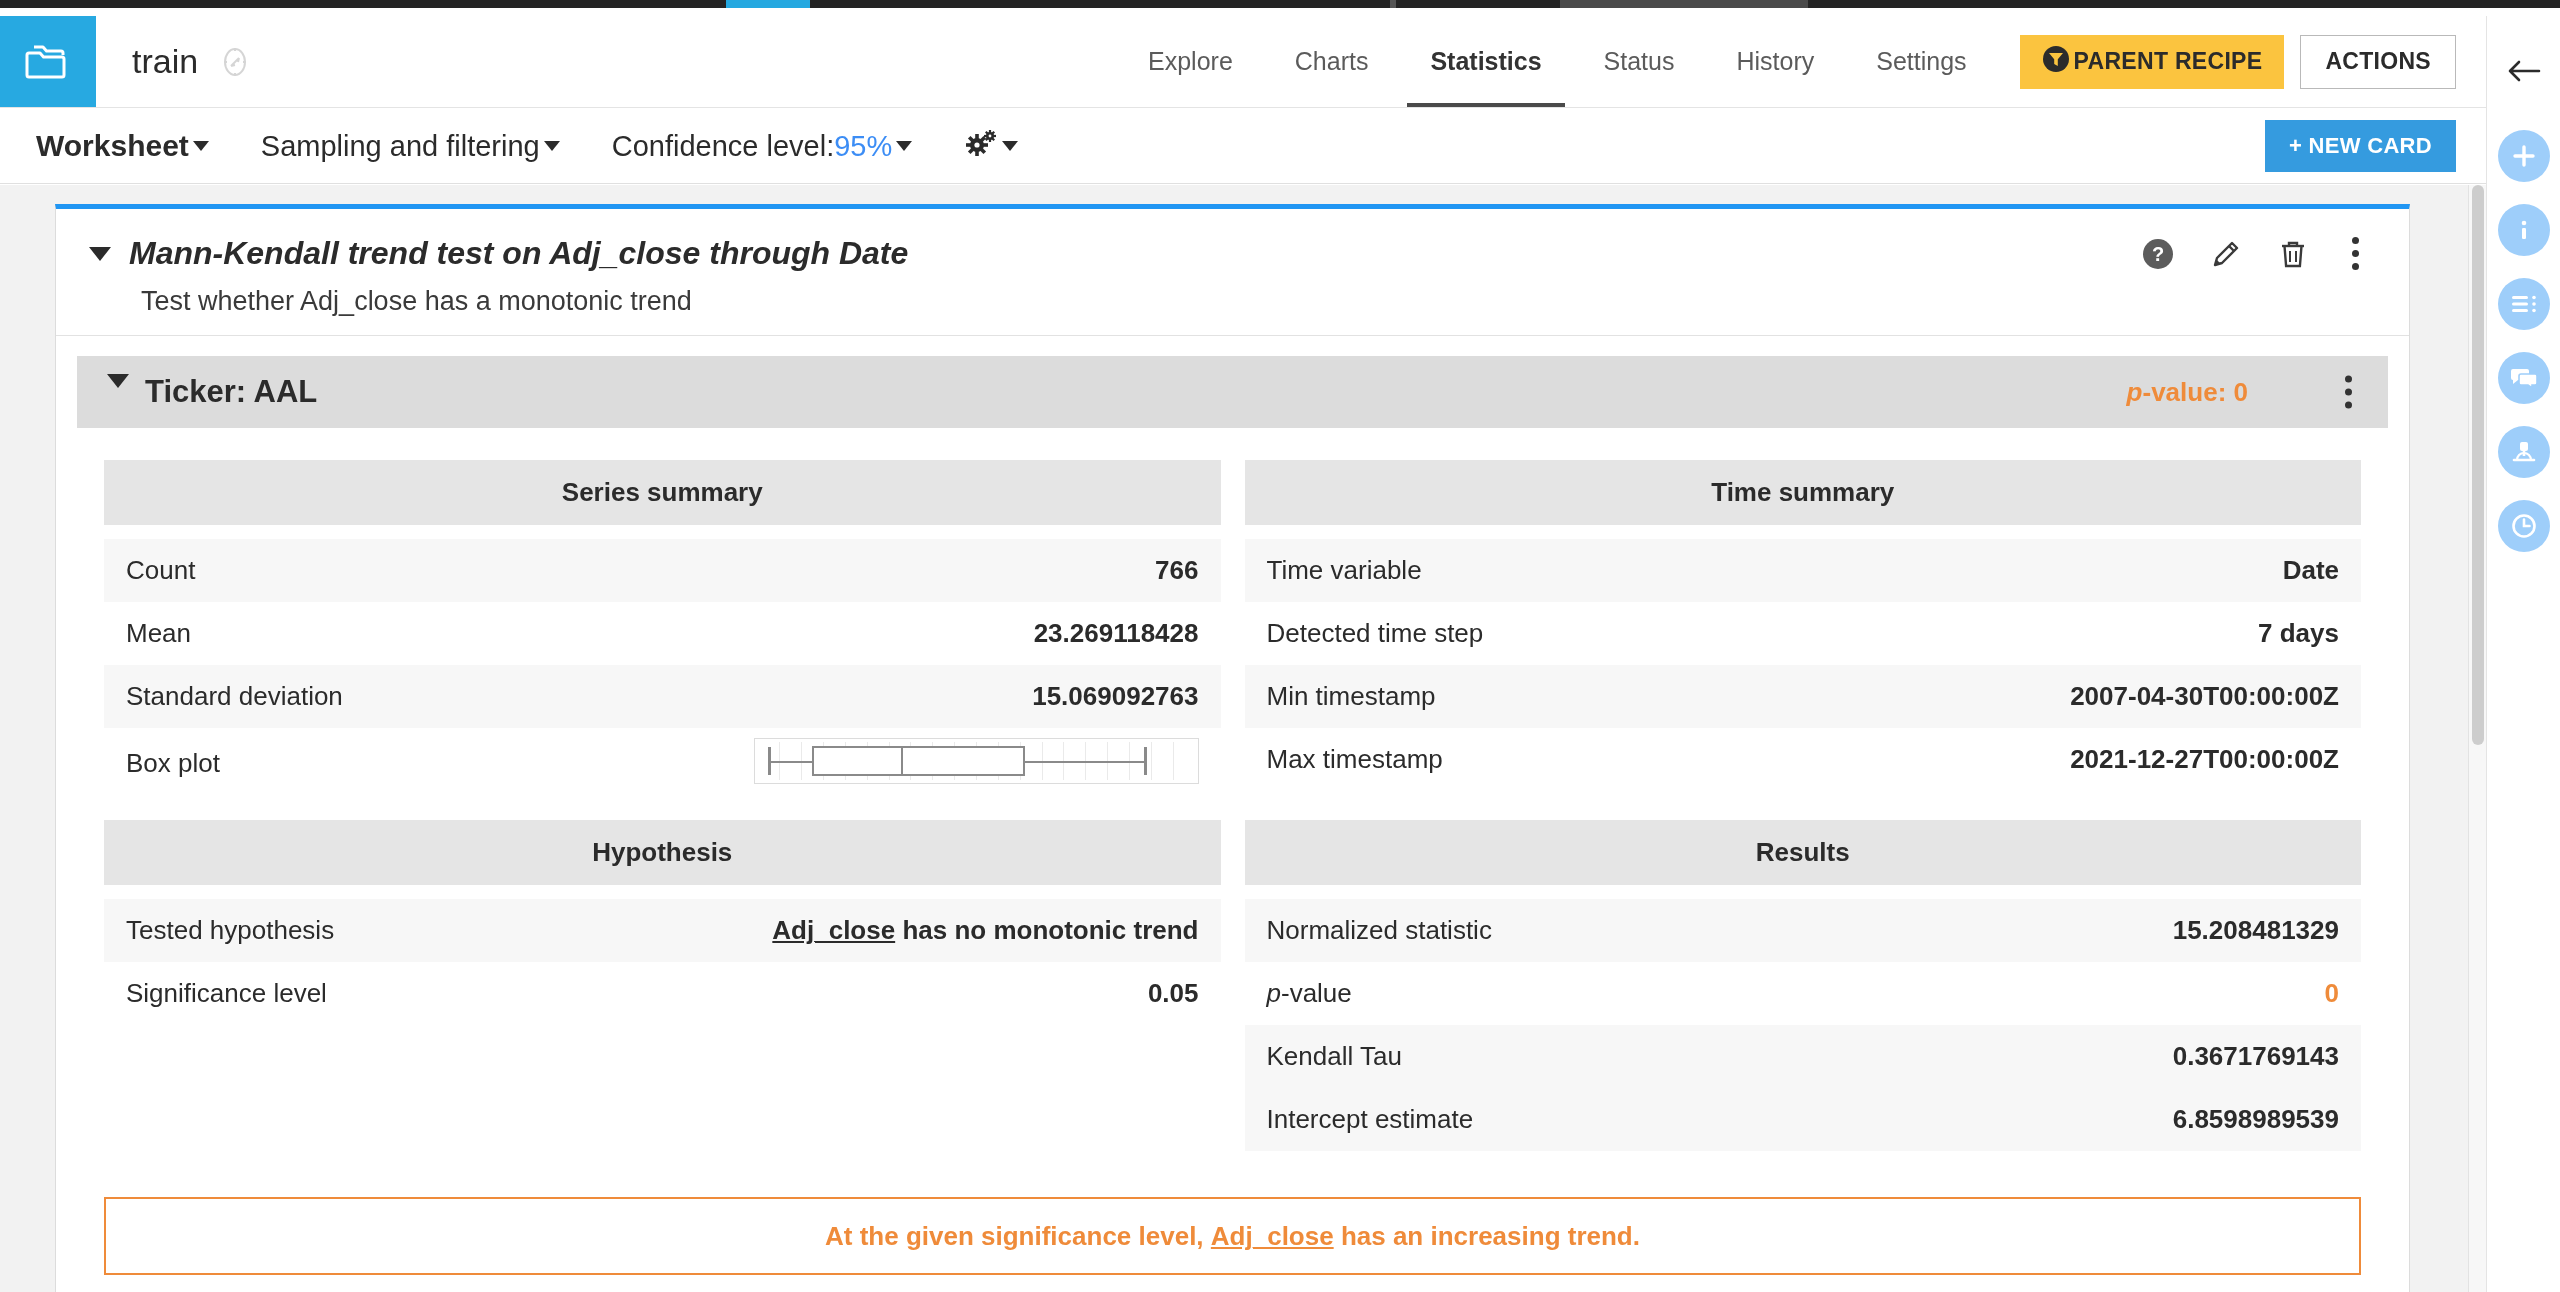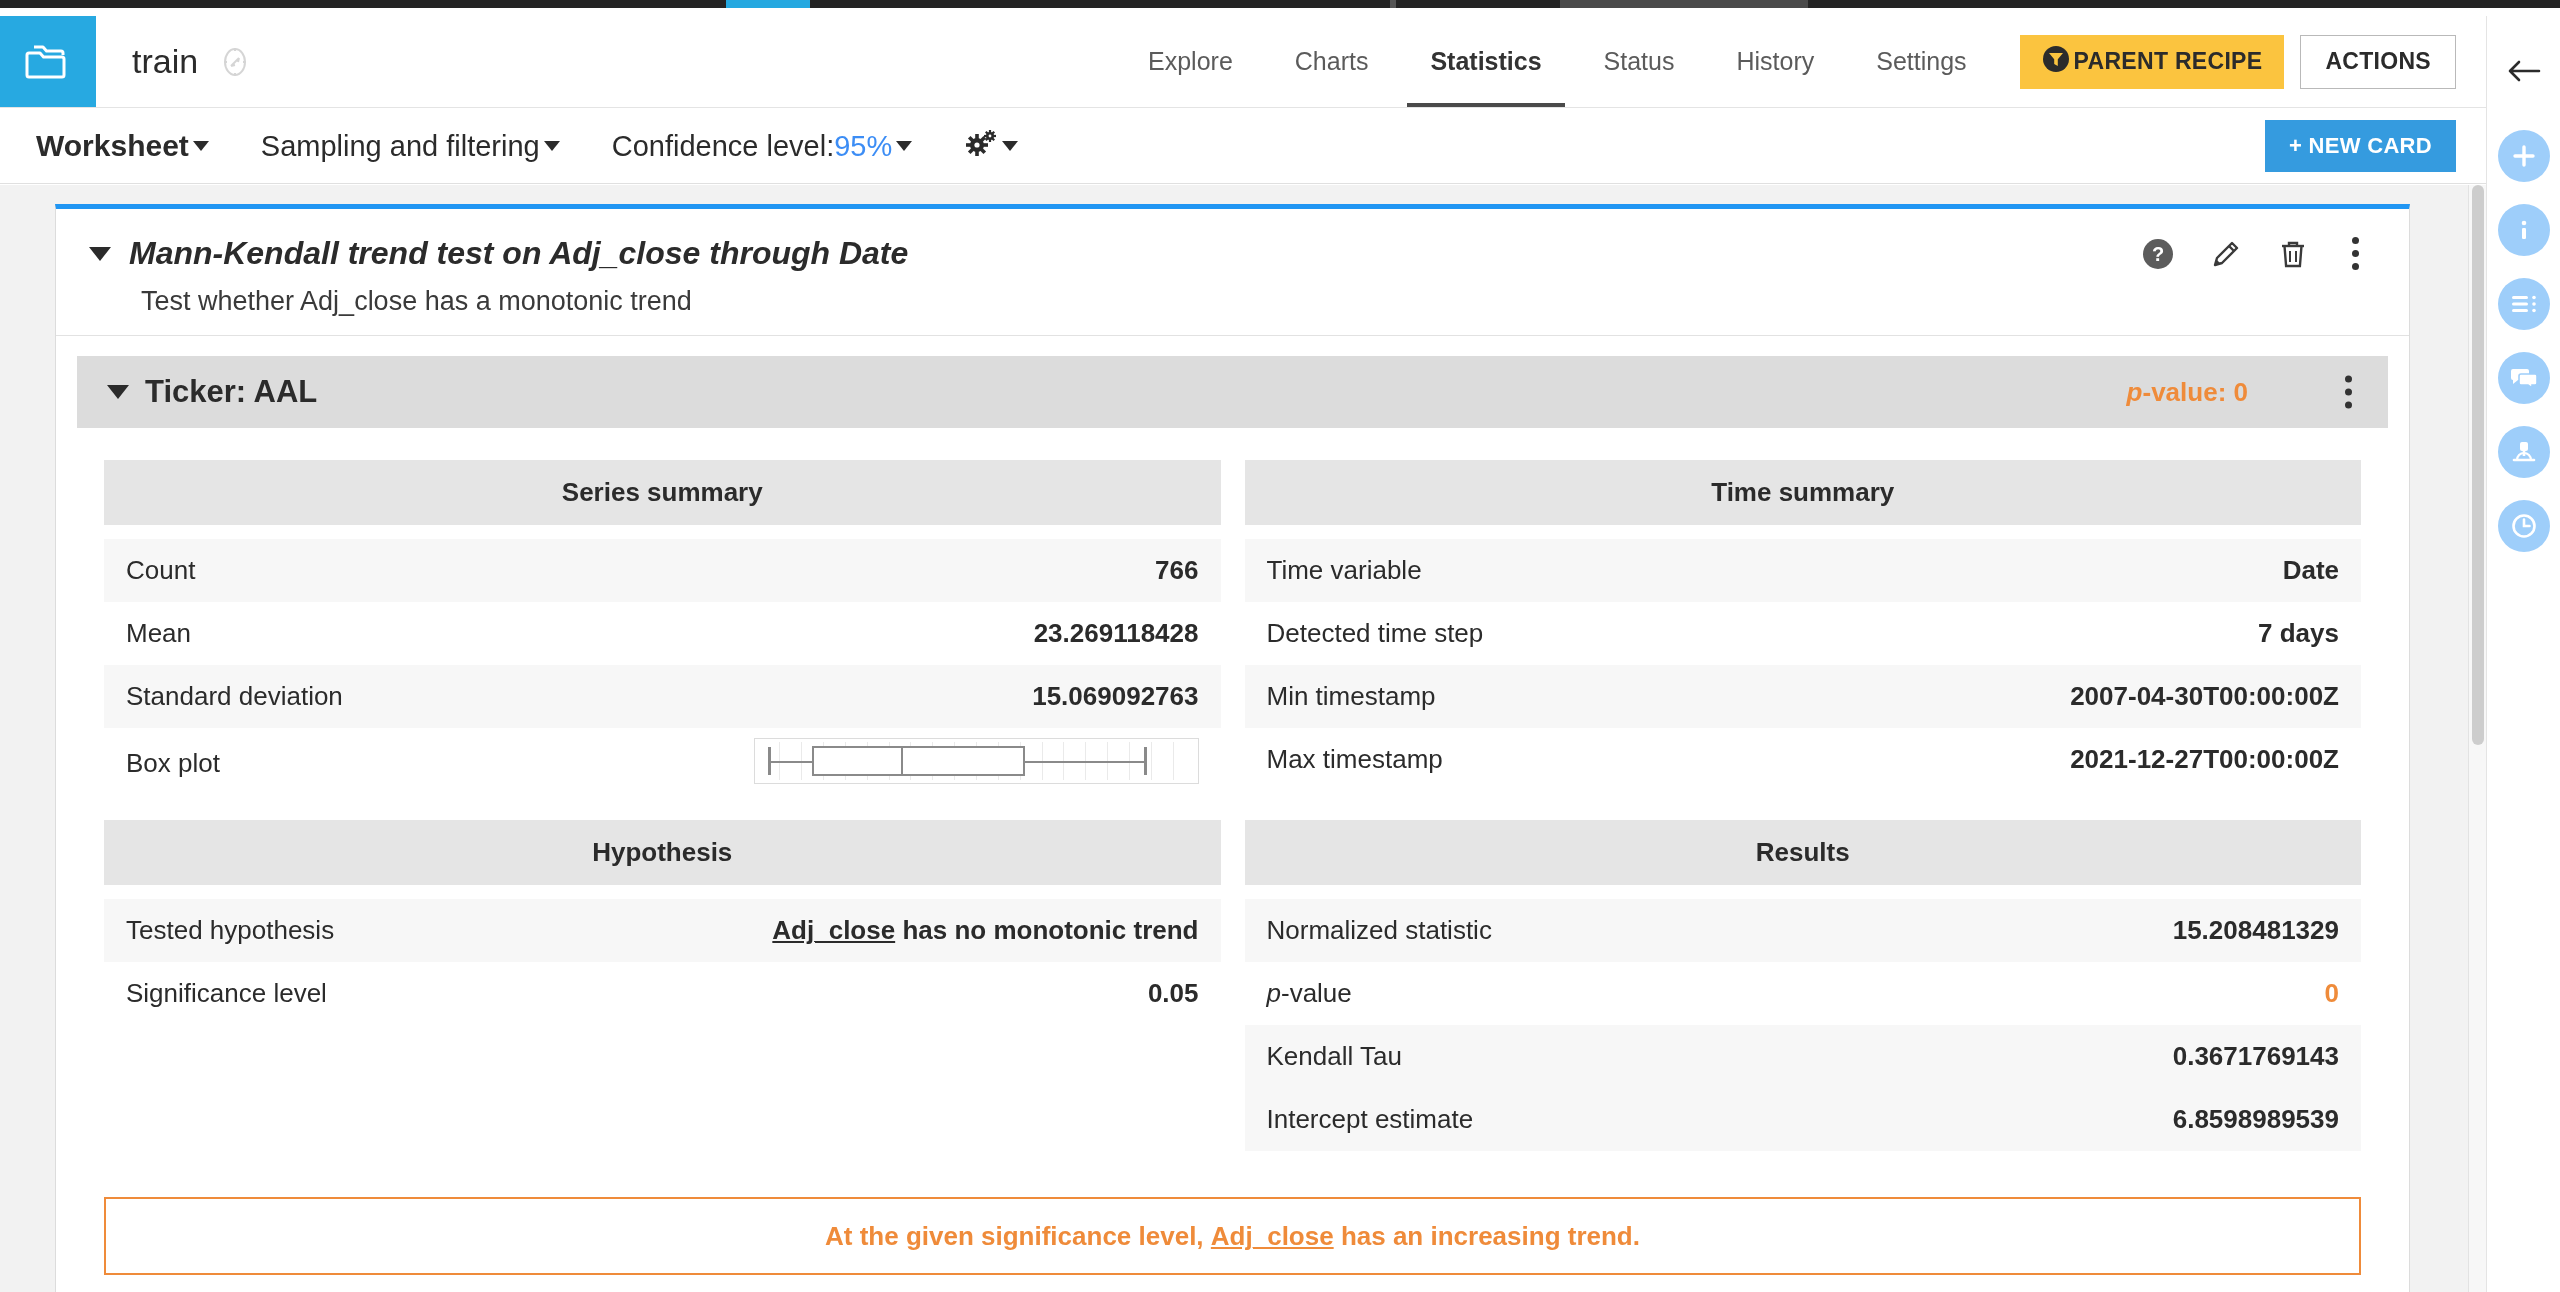--- a/index.html
+++ b/index.html
@@ -128,21 +128,21 @@
   .card-tools { position: absolute; top: 24px; right: 42px; display: flex; align-items: center; gap: 36px; }
   .tool-btn { cursor: pointer; display: flex; align-items: center; justify-content: center; }
   .kebab { display: flex; flex-direction: column; gap: 6px; cursor: pointer; padding: 4px 8px; }
   .kebab i { width: 7px; height: 7px; background: #333; border-radius: 50%; display: block; }
 
   
   .ticker-bar {
     margin: 20px 21px 0 21px; height: 72px; background: #dcdcdc;
     display: flex; align-items: center; padding: 0 30px; position: relative;
   }
-  .ticker-label { display: flex; align-items: center; gap: 16px; font-size: 31px; font-weight: bold; color: #2b2b2b; }
+  .ticker-label { display: flex; gap: 16px; font-size: 31px; font-weight: bold; color: #2b2b2b; }
   .ticker-pvalue { margin-left: auto; margin-right: 110px; font-size: 26px; font-weight: bold; color: #ef8b3a; }
   .ticker-pvalue em { font-style: italic; }
   .ticker-kebab { position: absolute; right: 28px; top: 50%; transform: translateY(-50%); }
 
   
   .tables { display: flex; gap: 24px; padding: 32px 48px 0 48px; }
   .col { flex: 1; }
   .tbl { width: 100%; border-collapse: collapse; table-layout: fixed; }
   .tbl .sec-head td {
     background: #e5e5e5; text-align: center; font-size: 26px; font-weight: bold;

